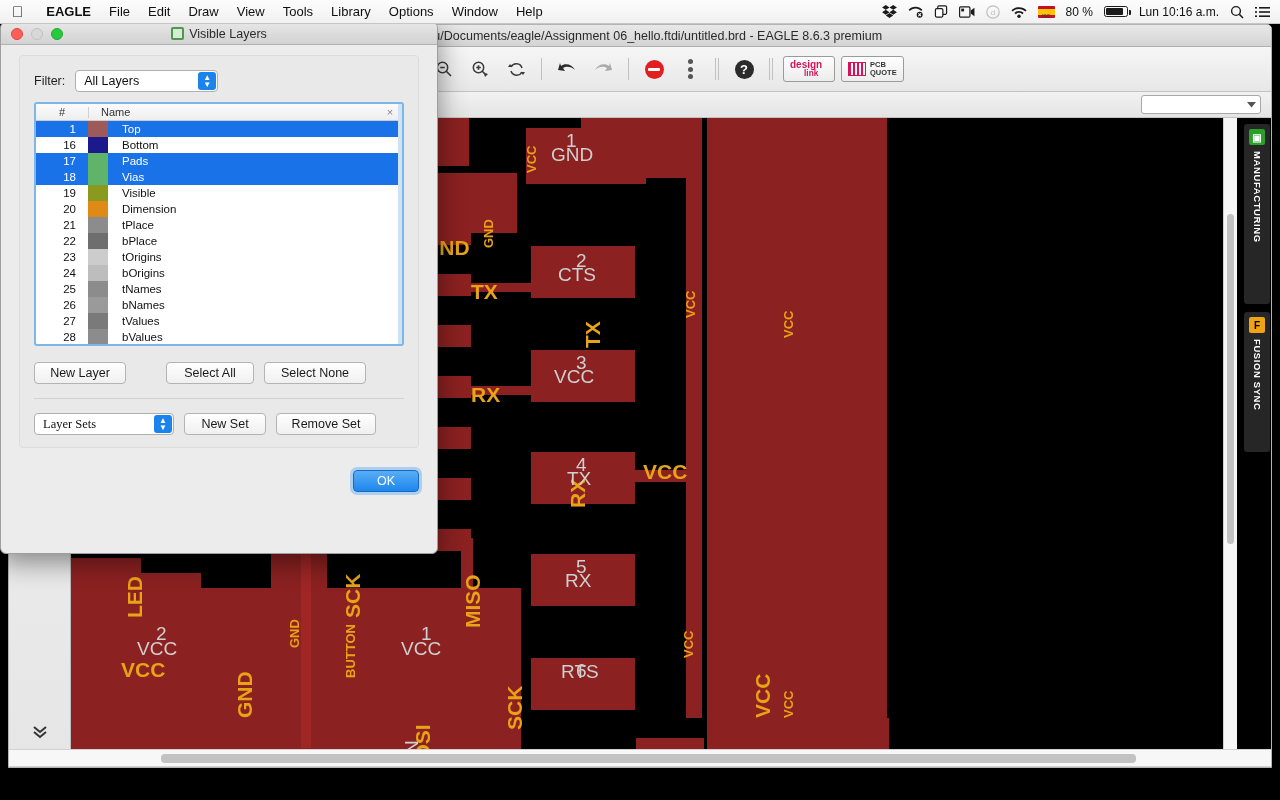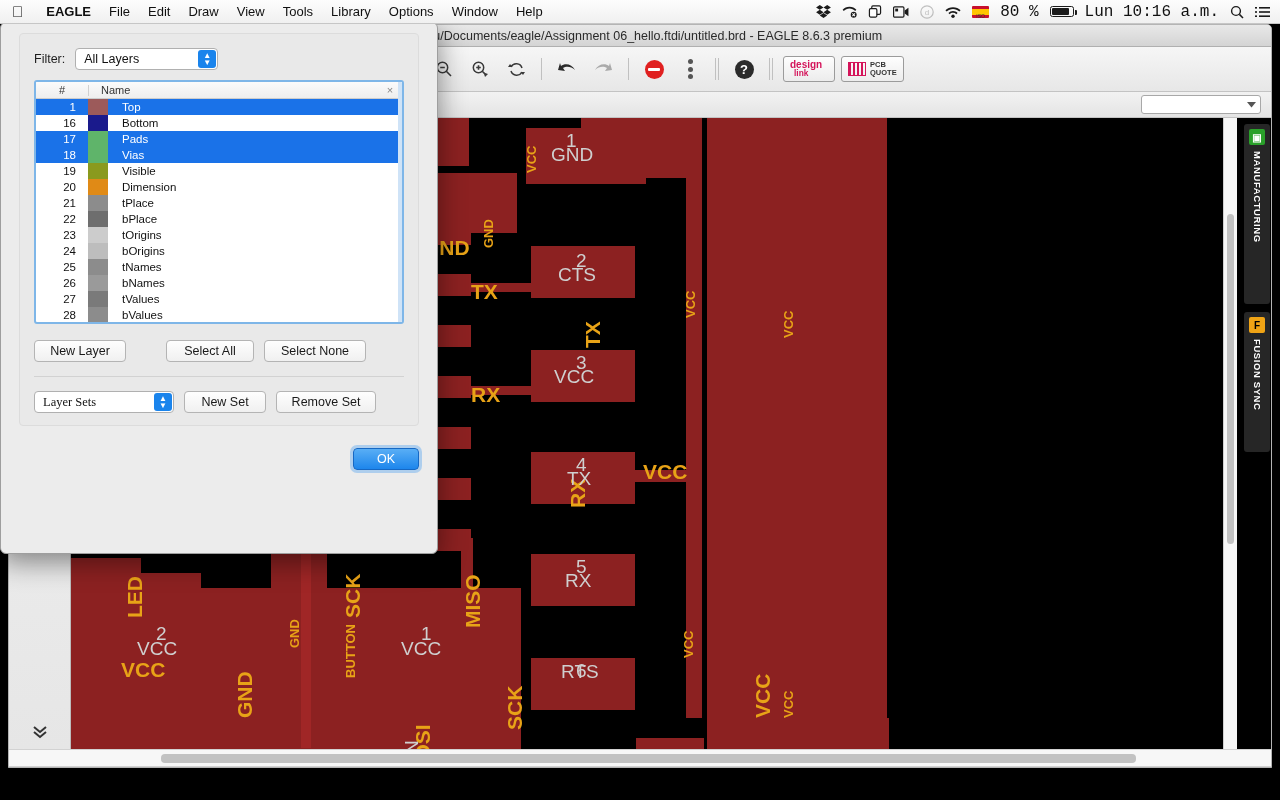--- a/index.html
+++ b/index.html
@@ -17,21 +17,21 @@
     background: linear-gradient(#fdfdfd, #f0f0f0);
     border-bottom: 1px solid #c6c6c6;
     display: flex; align-items: center; z-index: 60;
     font-size: 13px; color: #101010;
   }
   .apple-logo { margin: 0 14px 0 12px; font-size: 15px; line-height: 1; }
   .menu-item { padding: 0 9px; white-space: nowrap; font-size: 13px; }
   .menu-item.bold { font-weight: bold; }
   .menubar-right { margin-left: auto; display: flex; align-items: center; gap: 11px; padding-right: 10px; }
   .mb-ico { font-size: 13px; line-height: 1; color: #1b1b1b; display:flex; align-items:center; }
-  .mb-text { font-size: 16px; color: #101010; white-space: nowrap; font-family: Liberation Mono, monospace; }
+  .mb-text { font-size: 12px; color: #101010; white-space: nowrap; }
   .flag { width: 17px; height: 12px; background: #c8102e; position: relative; border-radius: 1px; }
   .flag::before { content:""; position:absolute; left:0; right:0; top:3px; height:6px; background:#ffc400; }
   .flag::after { content:"ISO"; position:absolute; left:0; right:0; bottom:-1px; font-size:5px; text-align:center; color:#333; }
   .battery { width: 24px; height: 11px; border: 1.3px solid #1b1b1b; border-radius: 2.5px; position: relative; }
   .battery::after { content:""; position:absolute; right:-4px; top:3px; width:2px; height:5px; background:#1b1b1b; border-radius:0 1px 1px 0; }
   .battery > i { position:absolute; left:1px; top:1px; bottom:1px; width:78%; background:#1b1b1b; border-radius:1px; display:block; }
 
   
   .eagle-window {
     position: absolute; left: 8px; top: 24px; width: 1264px; height: 744px;
@@ -54,21 +54,21 @@
   .stop-ico::after{content:"";position:absolute;left:3.5px;right:3.5px;top:8px;height:3px;background:#fff;border-radius:1px;}
   .dots-ico { display:flex; flex-direction:column; gap:2.5px; align-items:center;}
   .dots-ico span { width:5px; height:5px; border-radius:50%; background:#555; }
   .help-ico { width:19px;height:19px;border-radius:50%;background:#2b2b2b;color:#fff;font-size:13px;font-weight:bold;display:flex;align-items:center;justify-content:center;}
   .brand-btn {
     height: 26px; min-width: 52px; padding: 2px 6px; background: linear-gradient(#fefefe,#ececec);
     border: 1px solid #9b9b9b; border-radius: 3px; display:flex;align-items:center;gap:4px;
     font-size: 8.5px; color:#333; line-height:1.05;
   }
   .dl-text { color:#d4145a; font-weight:bold; font-size:10px; }
-  .dl-text small { display:block; margin-left:4px; margin-top:-2px;}
+  .dl-text small { display:block; margin-left:14px; margin-top:-2px;}
   .pcbq-ico { width:18px;height:14px;background:
       repeating-linear-gradient(90deg,#d4145a 0 2px,transparent 2px 4px); border:1px solid #d4145a; }
   .pcbq-text{ font-size:7.5px;font-weight:bold;color:#333;line-height:1.1;}
 
   .win-subbar {
     height: 26px; background: linear-gradient(#f2f2f2,#e4e4e4); border-bottom:1px solid #c3c3c3;
     display:flex; align-items:center; justify-content:flex-end; padding-right: 10px;
   }
   .combo-small {
     width: 120px; height: 19px; background:#fff; border:1px solid #a8a8a8; border-radius:3px;
@@ -578,20 +578,31 @@
         </div>
     </div>
 
     <div class="statusbar">
       
       
     </div>
   </div>
 
   <div class="dialog">
+    <div class="dlg-title">
+      <div class="traffic">
+        <span class="tl r"></span>
+        <span class="tl y"></span>
+        <span class="tl g"></span>
+      </div>
+      <div class="dlg-title-text">
+        <span class="title-ico"></span>
+        <span>Visible Layers</span>
+      </div>
+    </div>
 
     <div class="dlg-body">
       <div class="panel">
 
         <div class="filter-row">
           <span class="filter-label">Filter:</span>
           <div class="popup" style="width:143px;">
             <span>All Layers</span>
             <span class="stepper">▲<br>▼</span>
           </div>

